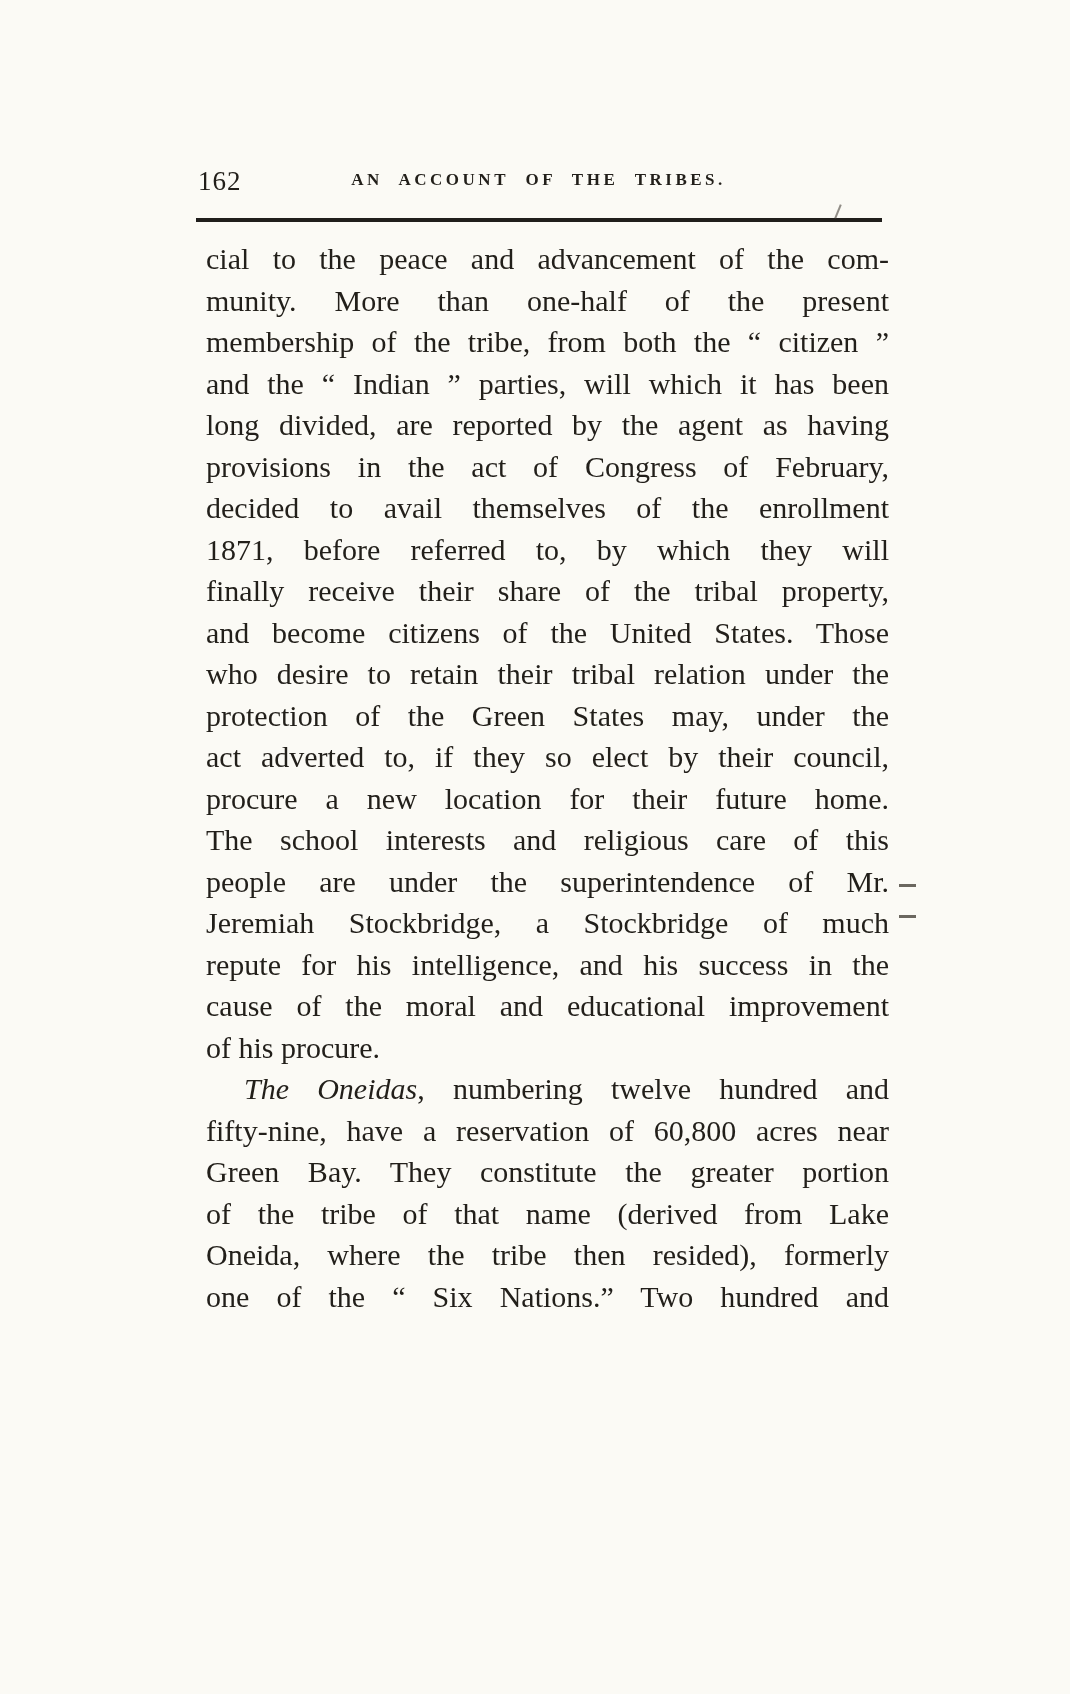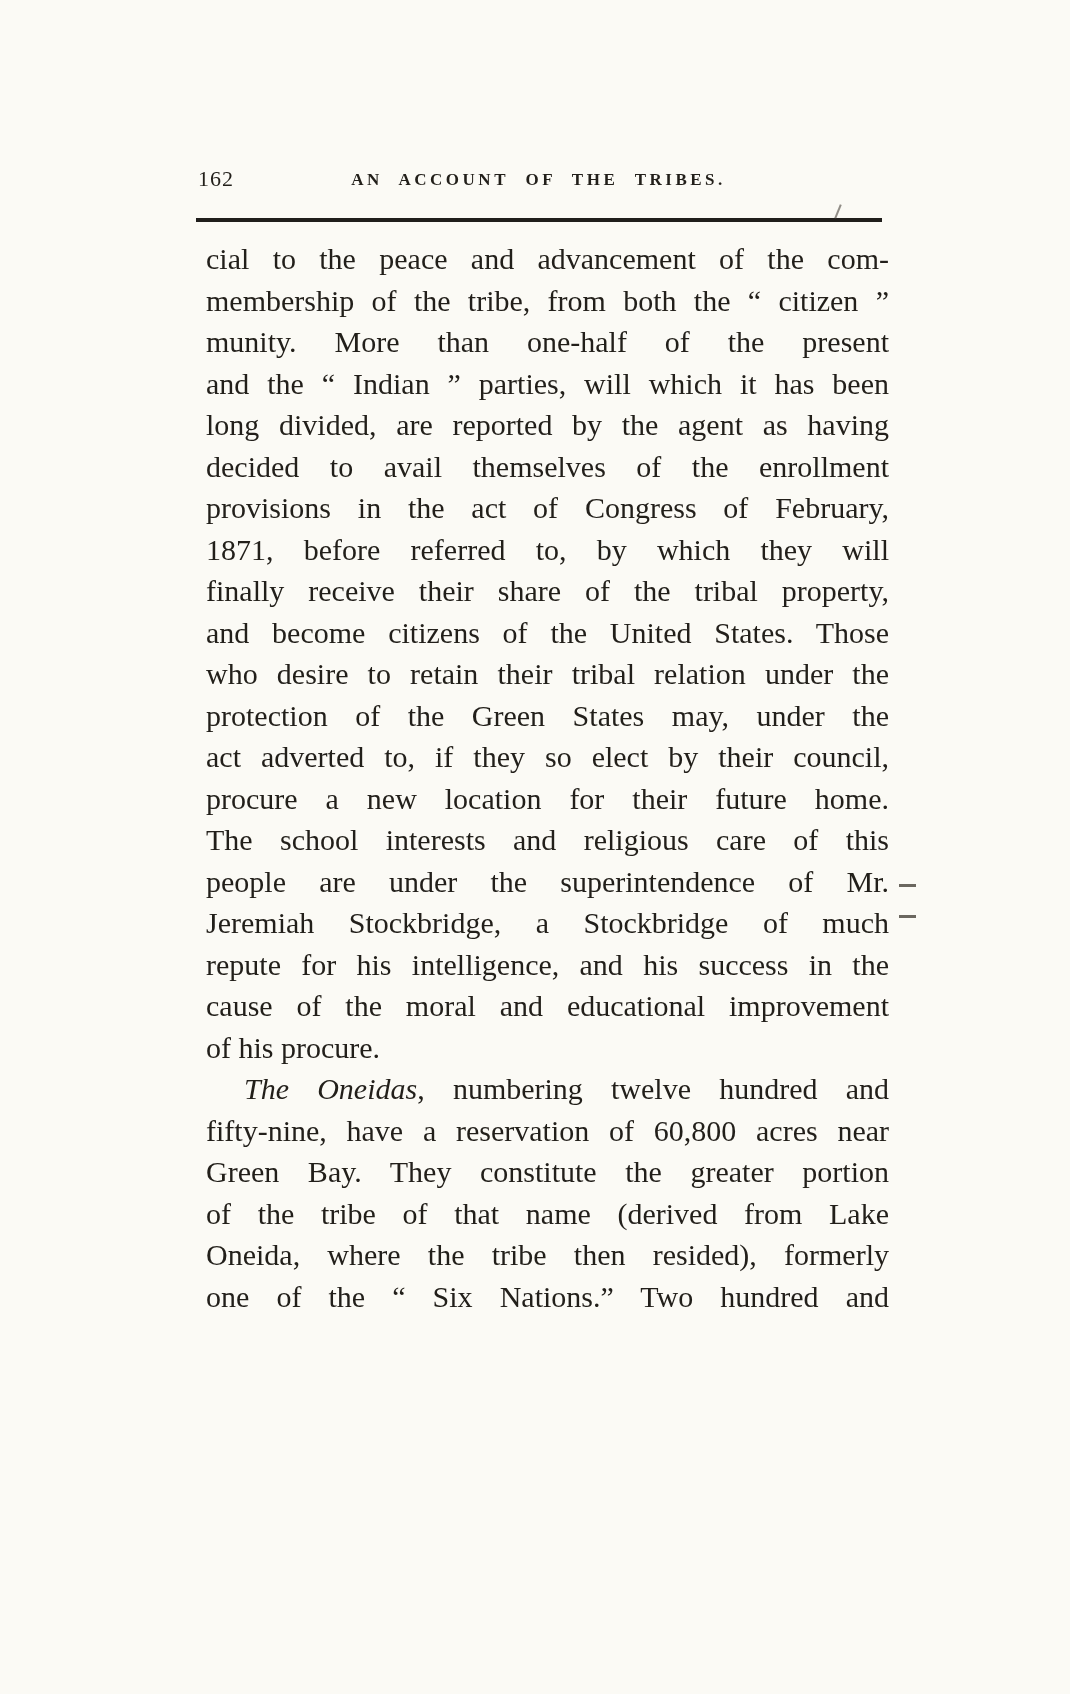--- a/index.html
+++ b/index.html
@@ -11,21 +11,21 @@
     margin: 0 auto;
     background: var(--paper, #fbfaf5);
     overflow: hidden;
     font-family: "Liberation Serif", serif;
     color: var(--ink, #221f1a);
   }
   .page-number {
     position: absolute;
     left: 198px;
     top: 166px;
-    font-size: 22px;
+    font-size: 27px;
     letter-spacing: 1px;
   }
   .header-title {
     position: absolute;
     left: 197px;
     top: 170px;
     width: 683px;
     text-align: center;
     font-size: 17px;
     font-weight: bold;
@@ -72,26 +72,26 @@
 </head>
 <body>
 
 <div class="page" style="--paper: #fbfaf5; --ink: #221f1a;">
   <div class="page-number">162</div>
   <div class="header-title">AN ACCOUNT OF THE TRIBES.</div>
   <div class="rule"></div>
   <div class="rule-mark"></div>
   <div class="body-text">
       <div class="line"><span>cial to the peace and advancement of the com-</span></div>
+      <div class="line"><span>munity. More than one-half of the present</span></div>
       <div class="line"><span>membership of the tribe, from both the “ citizen ”</span></div>
-      <div class="line"><span>munity. More than one-half of the present</span></div>
       <div class="line"><span>and the “ Indian ” parties, will which it has been</span></div>
       <div class="line"><span>long divided, are reported by the agent as having</span></div>
+      <div class="line"><span>provisions in the act of Congress of February,</span></div>
       <div class="line"><span>decided to avail themselves of the enrollment</span></div>
-      <div class="line"><span>provisions in the act of Congress of February,</span></div>
       <div class="line"><span>1871, before referred to, by which they will</span></div>
       <div class="line"><span>finally receive their share of the tribal property,</span></div>
       <div class="line"><span>and become citizens of the United States. Those</span></div>
       <div class="line"><span>who desire to retain their tribal relation under the</span></div>
       <div class="line"><span>protection of the Green States may, under the</span></div>
       <div class="line"><span>act adverted to, if they so elect by their council,</span></div>
       <div class="line"><span>procure a new location for their future home.</span></div>
       <div class="line"><span>The school interests and religious care of this</span></div>
       <div class="line"><span>people are under the superintendence of Mr.</span></div>
       <div class="line"><span>Jeremiah Stockbridge, a Stockbridge of much</span></div>

